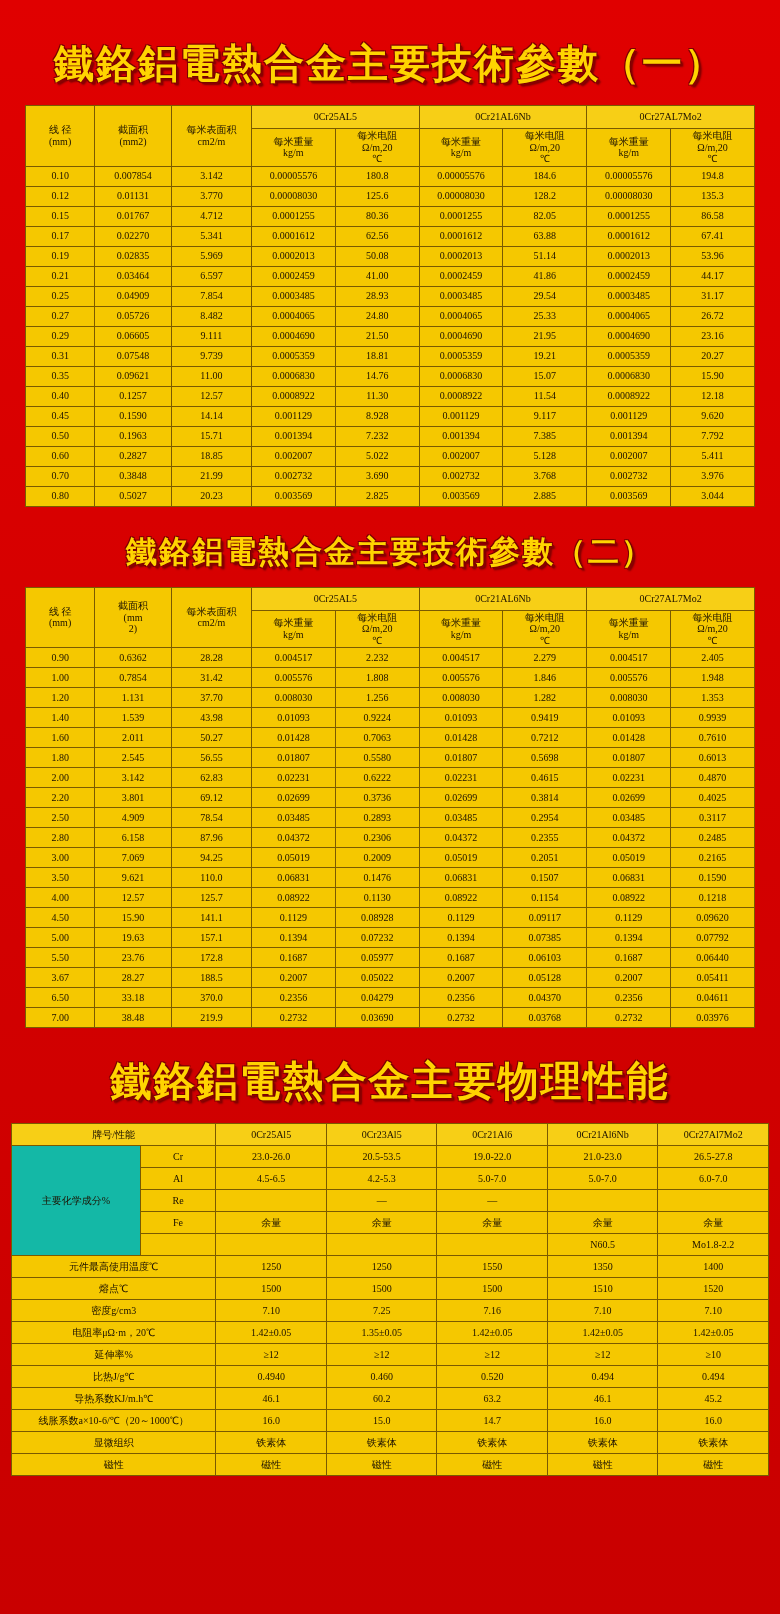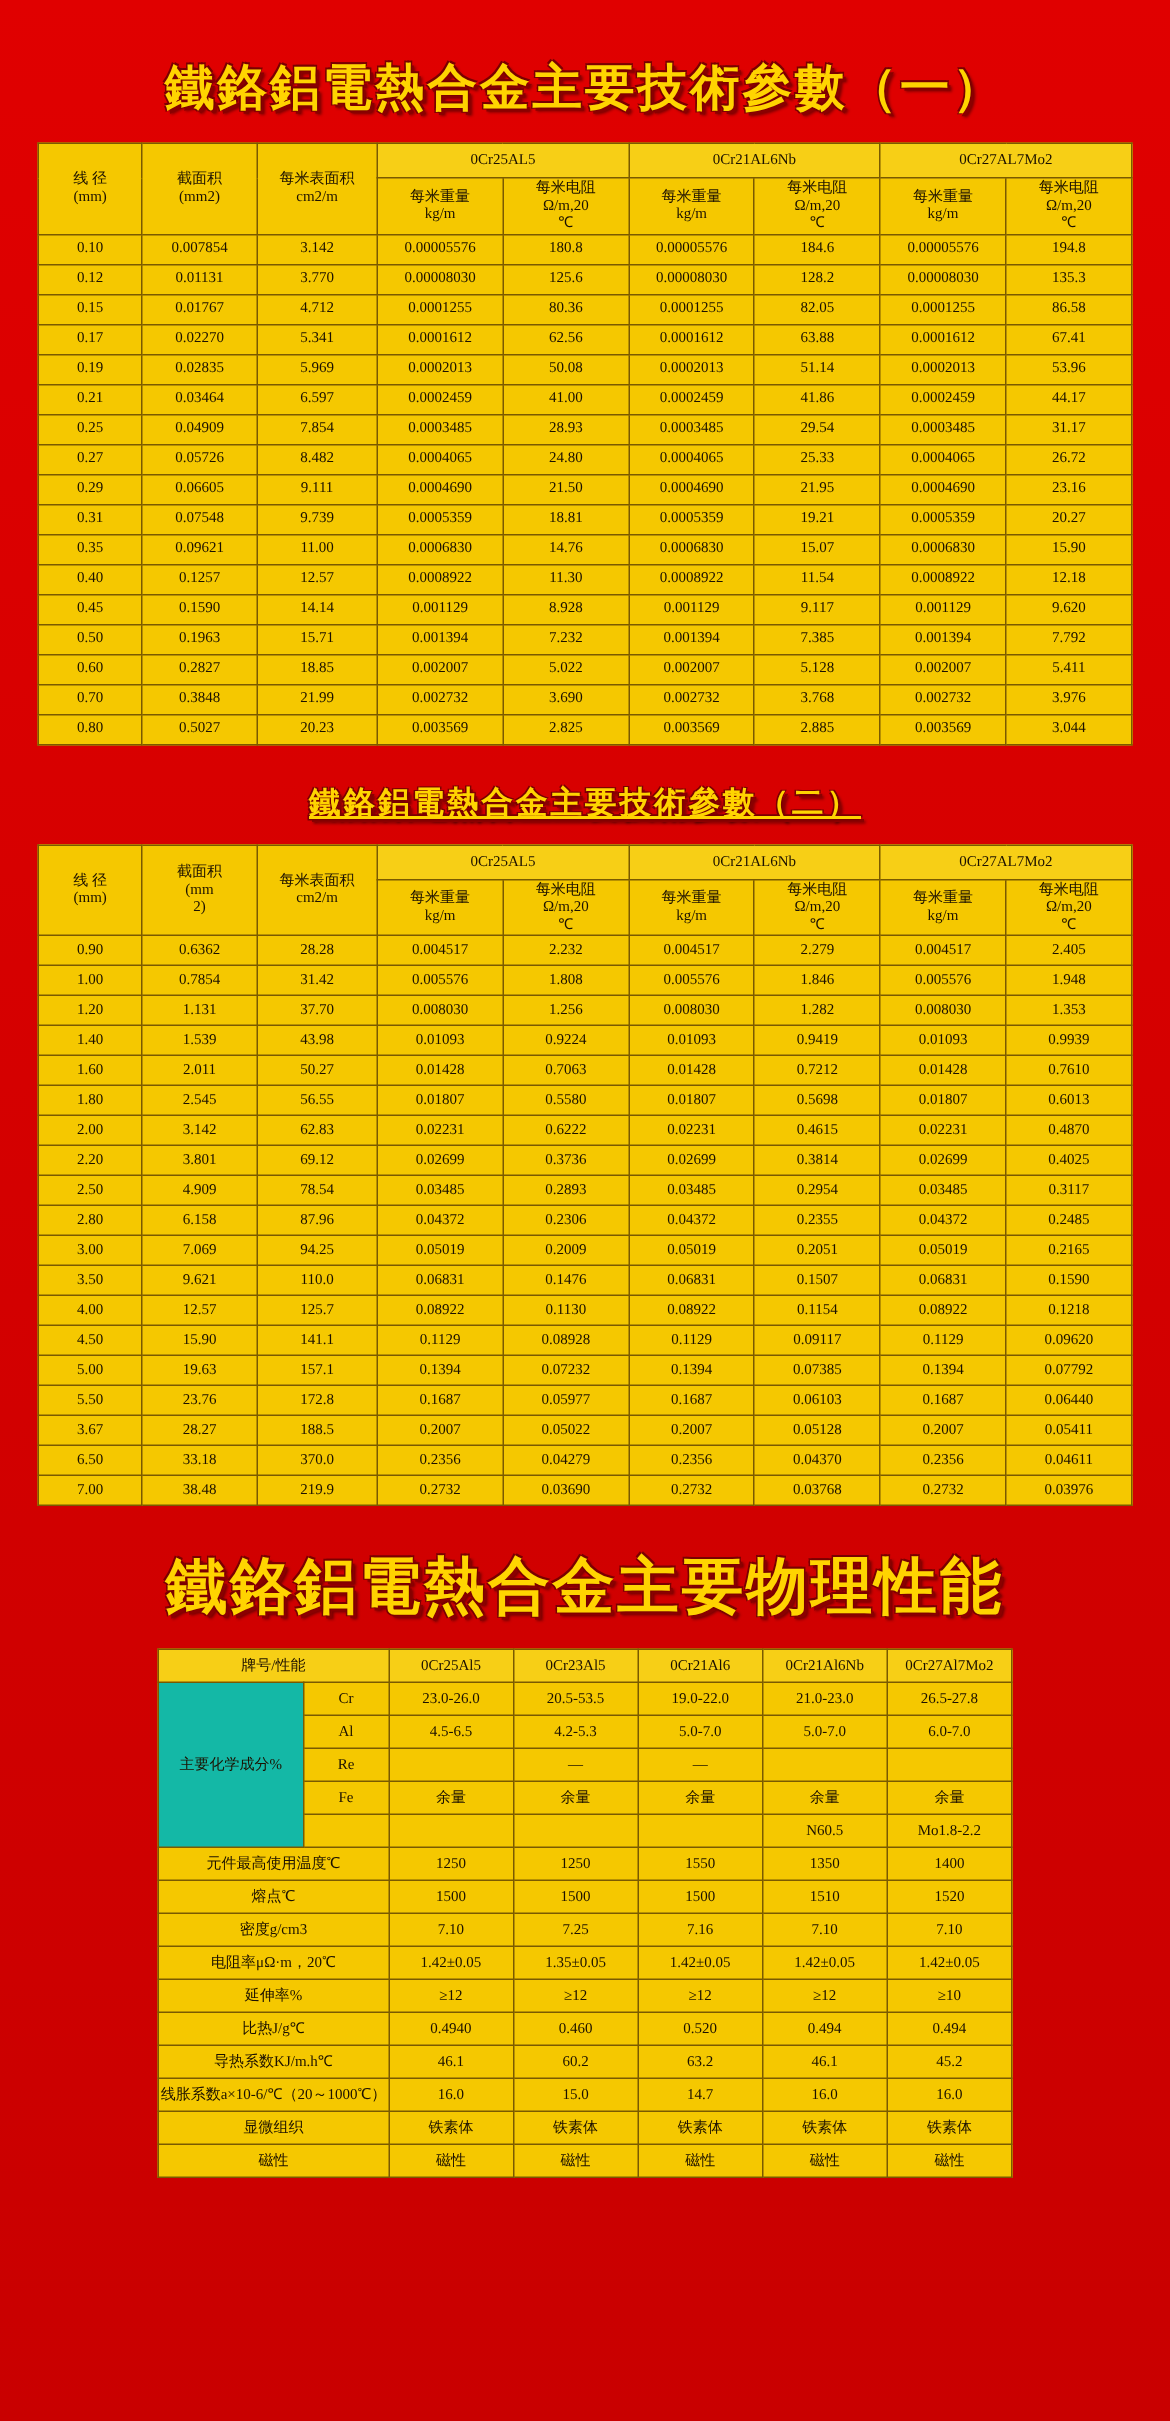--- a/index.html
+++ b/index.html
@@ -25,22 +25,22 @@
     font-weight: bold;
     color: #ffd400;
     letter-spacing: 2px;
     text-shadow:
       -1px -1px 0 #7a0000,
        1px -1px 0 #7a0000,
       -1px  1px 0 #7a0000,
        2px  2px 0 #8a0000,
        3px  3px 2px rgba(0,0,0,0.45);
   }
-  .title-1 { font-size: 33px; padding-top: 36px; padding-bottom: 14px; }
-  .title-2 { font-size: 21px; padding-top: 24px; padding-bottom: 14px; text-decoration: underline; }
+  .title-1 { font-size: 40px; padding-top: 36px; padding-bottom: 14px; }
+  .title-2 { font-size: 31px; padding-top: 24px; padding-bottom: 14px; }
   .title-3 { font-size: 41px; padding-top: 26px; padding-bottom: 14px; }
 
   .tbl-wrap {
     margin: 0 auto;
     width: 730px;
   }
   table {
     border-collapse: collapse;
     width: 100%;
     background: #f2c200;
@@ -56,21 +56,21 @@
     padding: 1px 0;
     line-height: 1.15;
     background: #f5c800;
   }
   .hdr-top td, .hdr-top th { height: 20px; }
   .sub-hdr td { height: 30px; }
   .data-row td { height: 17px; }
   .grp { background: #f7cf16 !important; margin-left: 32px; }
   .t2 table td, .t2 table th { font-size: 10px; }
 
-  .t3-wrap { margin: 0 auto; width: 570px; }
+  .t3-wrap { margin: 0 auto; width: 758px; }
   .t3 table td { height: 19px; font-size: 10px; }
   .t3 .lbl { background: #14b8a6; }
   .spacer-bottom { height: 10px; }
 </style>
 </head>
 <body>
 
 <div class="page">
 
   <div class="title title-1">鐵鉻鋁電熱合金主要技術參數（一）</div>

